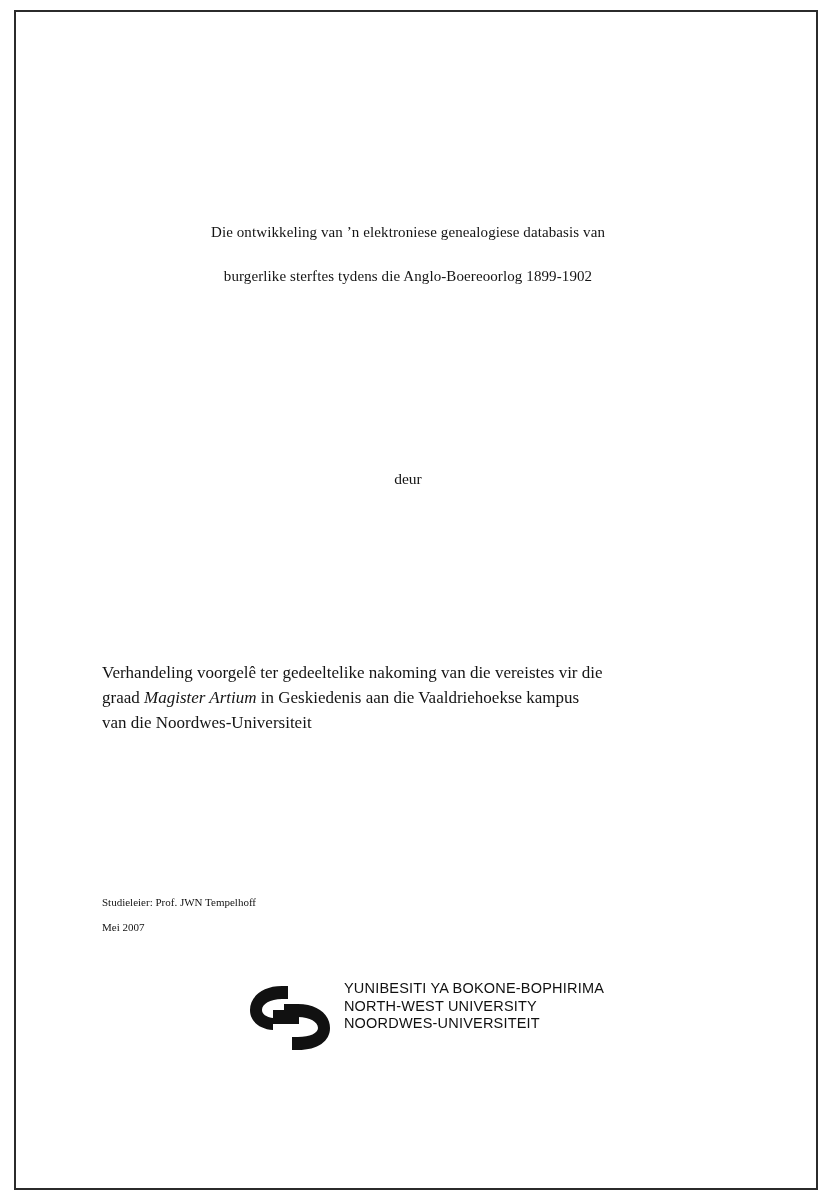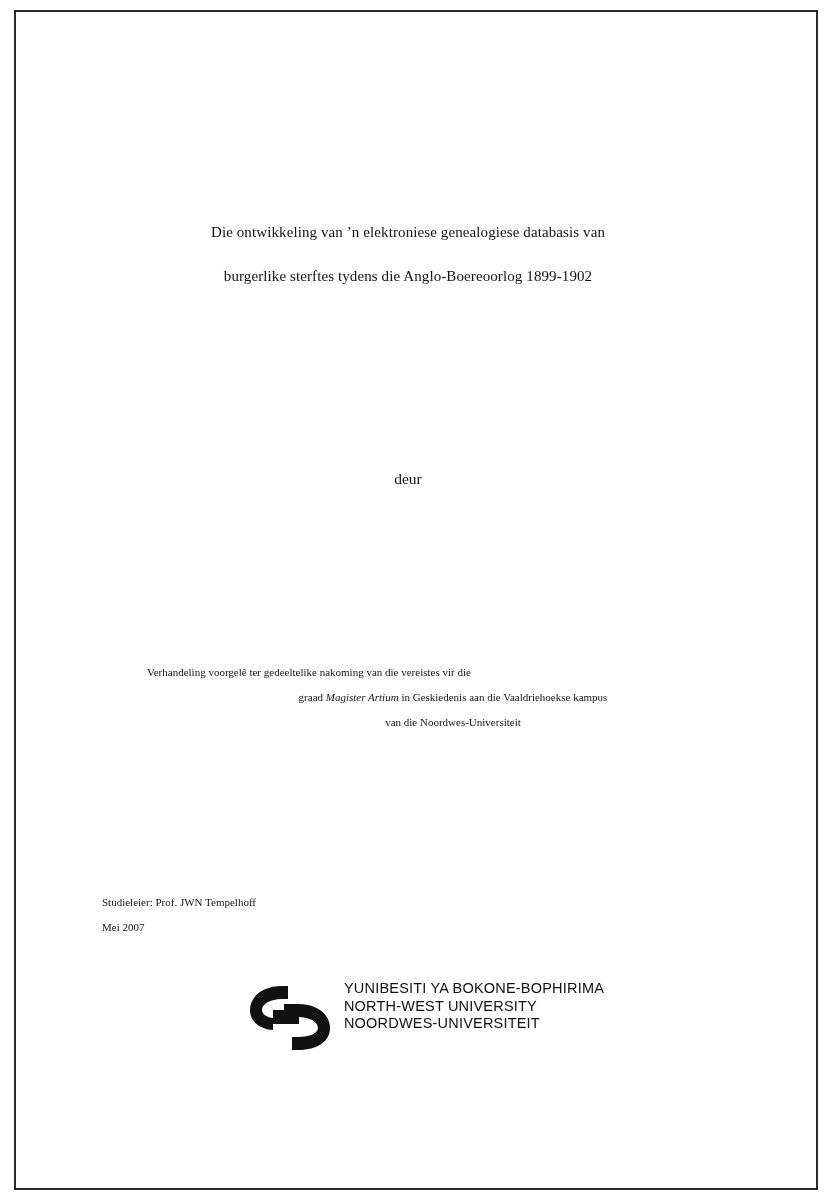--- a/index.html
+++ b/index.html
@@ -76,31 +76,30 @@
     text-align: center;
     font-size: 19px;
     color: #141414;
   }
 
   .statement {
     position: absolute;
     top: 600px;
     left: 24px;
     width: 612px;
-    font-size: 11px;
+    font-size: 17px;
     line-height: 25px;
     color: #141414;
-    margin-left: 45px;
   }
   .statement .just {
     text-align: justify;
     text-justify: inter-word;
   }
   .statement .nojust {
-    text-align: center;
+    text-align: left;
   }
   .statement i {
     font-style: italic;
   }
 
   .supervisor {
     position: absolute;
     top: 830px;
     left: 24px;
     width: 612px;

